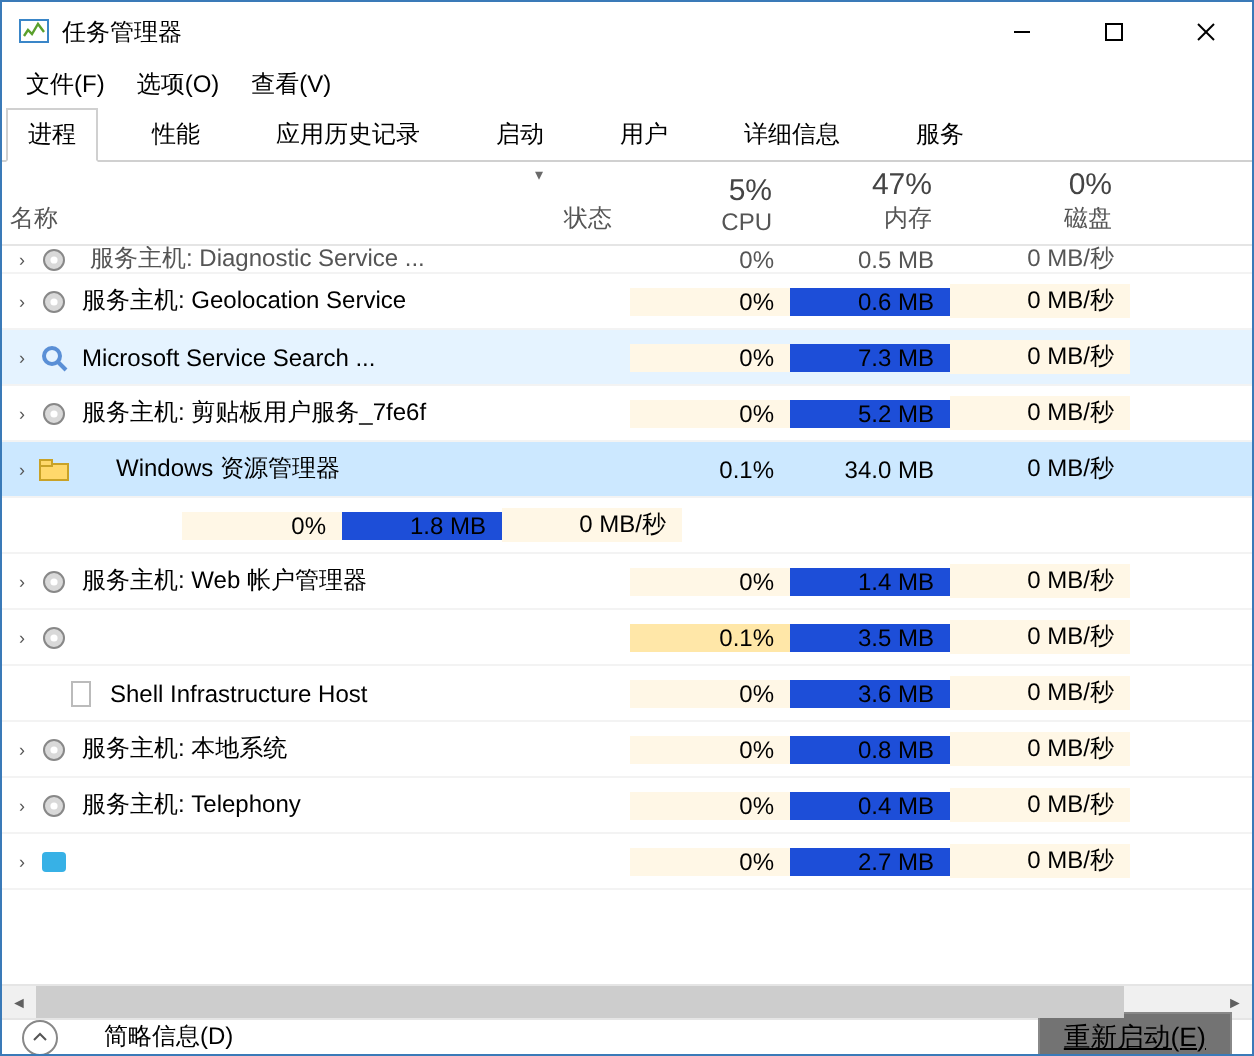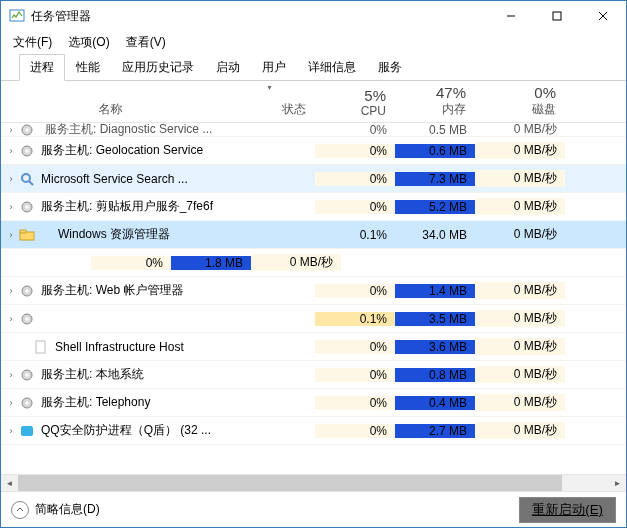--- a/index.html
+++ b/index.html
@@ -36,21 +36,22 @@
     height: 22px;
     display: flex;
     align-items: center;
     padding-left: 6px;
     gap: 4px;
   }
   .menuitem { padding: 2px 6px; }
   .tabbar {
     display: flex;
     border-bottom: 1px solid #d0d0d0;
-    padding-left: 18px;
+    padding-left: 2px;
+    gap: 16px;
   }
   .tab {
     padding: 4px 10px;
     border: 1px solid transparent;
     border-bottom: none;
     position: relative;
     top: 1px;
   }
   .tab.active {
     border-color: #d0d0d0;
@@ -63,21 +64,21 @@
     height: 42px;
   }
   .hcell {
     display: flex;
     flex-direction: column;
     justify-content: flex-end;
     padding: 4px 8px 4px 4px;
     border-right: 1px solid transparent;
     position: relative;
   }
-  .col-name { width: 224px; align-items: center; }
+  .col-name { width: 224px; align-items: flex-start; }
   .col-status { width: 90px; align-items: flex-end; }
   .col-cpu { width: 80px; align-items: flex-end; color: #4a6b8a; }
   .col-mem { width: 80px; align-items: flex-end; color: #4a6b8a; }
   .col-disk { width: 90px; align-items: flex-end; color: #4a6b8a; }
   .hcell .big { font-size: 15px; color: #444; }
   .hcell .lbl { color: #555; }
   .sort-arrow {
     position: absolute;
     top: 2px;
     left: 50%;
@@ -120,26 +121,26 @@
     height: 17px;
     background: #f0f0f0;
     border-top: 1px solid #e5e5e5;
     display: flex;
     align-items: center;
   }
   .scroll-h .arrow { width: 17px; height: 17px; display:flex;align-items:center;justify-content:center;color:#606060;font-size:8px;}
   .scroll-h .track { flex:1; position:relative; height:100%; }
   .scroll-h .thumb { position:absolute; left:0; top:0; height:100%; width:92%; background:#cdcdcd; }
   .bottombar {
-    height: 36px;
+    height: 18px;
     border-top: 1px solid #e5e5e5;
     display: flex;
     align-items: center;
     padding: 0 10px;
-    gap: 6px;
+    gap: 23px;
   }
   .circle-btn {
     width: 18px; height: 18px; border: 1px solid #888; border-radius: 50%;
     display:flex;align-items:center;justify-content:center;font-size:9px;color:#555;
   }
   .btn {
     margin-left: auto;
     padding: 3px 12px;
     border: 1px solid #888;
     background: #737373;
@@ -384,21 +385,20 @@
         <div class="cell c-disk">0 MB/秒</div>
       </div>
       <div class="row">
         <div class="cell c-name">
           <span class="expand">›</span>
           <span class="picon">
             <svg width="16" height="16" viewBox="0 0 16 16">
               <rect x="2" y="3" width="12" height="10" rx="2" fill="#37b1e6"></rect>
             </svg>
           </span>
-          <span style="margin-left: 4px;">QQ安全防护进程（Q盾）   (32 ...</span>
         </div>
         <div class="cell c-status"></div>
         <div class="cell c-cpu">0%</div>
         <div class="cell c-mem">2.7 MB</div>
         <div class="cell c-disk">0 MB/秒</div>
       </div>
     </div>
 </div>
 
 <div class="scroll-h">

